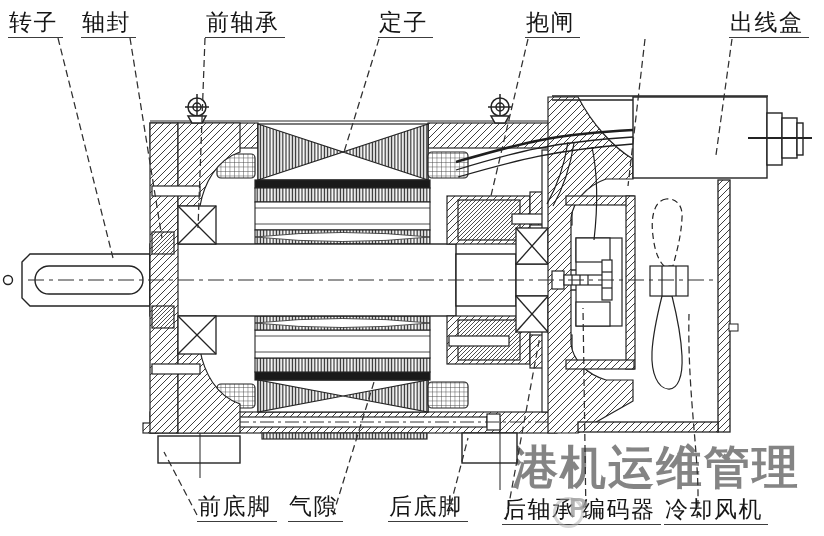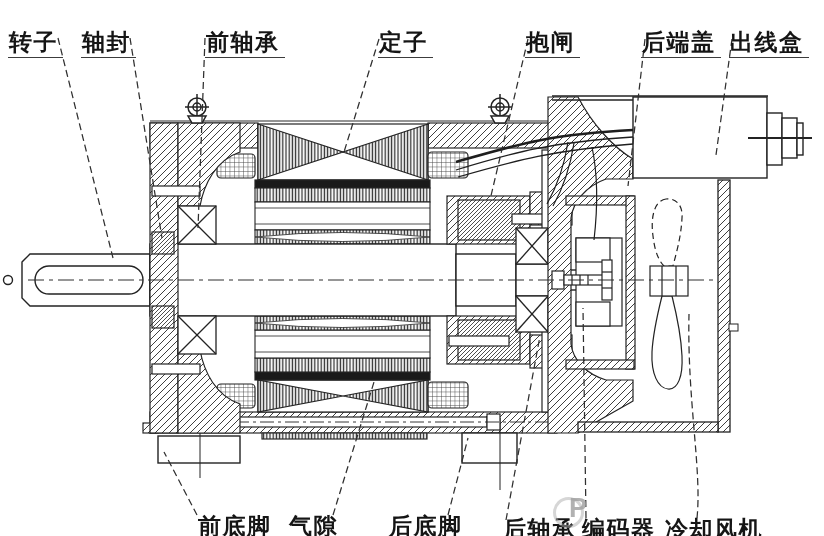--- a/index.html
+++ b/index.html
@@ -3,34 +3,35 @@
 <meta charset="utf-8">
 <style>
   html,body{margin:0;padding:0;background:#fff;}
   .stage{position:relative;width:824px;height:536px;background:#fff;overflow:hidden;
          font-family:"Liberation Sans","DejaVu Sans",sans-serif;}
   .wm-main{position:absolute;left:512px;top:437px;font-size:46px;font-weight:bold;
            color:#7e7e7e;letter-spacing:2px;z-index:0;white-space:nowrap;opacity:.95;}
   svg.drawing{position:absolute;left:0;top:0;z-index:1;}
   .lbl{position:absolute;font-size:23px;color:#151515;border-bottom:1.7px solid #3c3c3c;
        padding:0 5px 2px 1px;letter-spacing:1.5px;white-space:nowrap;z-index:3;
-       line-height:1.15;font-weight:700;margin-top:20px;}
+       line-height:1.15;font-weight:400;}
   .lbl.top{top:9px;}
   .lbl.bot{top:493px;}
   .lbl.bot2{top:496px;}
   .wm2{position:absolute;z-index:4;color:#9e9e9e;font-weight:bold;font-size:27px;
        opacity:.8;white-space:nowrap;}
   .wm-ring{position:absolute;left:553px;top:497px;width:25px;height:25px;
        border:3px solid #aeaeae;border-radius:50%;opacity:.5;z-index:4;}
 </style>
 </head>
 <body>
 
 <div class="stage">
 
+  <div class="wm-main">港机运维管理</div>
 
   <svg class="drawing" width="824" height="536" viewBox="0 0 824 536">
     <defs>
       <pattern id="h1" width="7" height="7" patternUnits="userSpaceOnUse">
         <rect width="7" height="7" fill="#fff"></rect>
         <path d="M-1,8 L8,-1" stroke="#3f3f3f" stroke-width="1"></path>
       </pattern>
       <pattern id="h2" width="4" height="4" patternUnits="userSpaceOnUse">
         <rect width="4" height="4" fill="#fff"></rect>
         <path d="M-1,5 L5,-1" stroke="#3a3a3a" stroke-width="0.9"></path>
@@ -247,21 +248,20 @@
       <path d="M586,518 L583,308"></path>
       <path d="M697,518 C702,470 687,400 689,314"></path>
     </g>
   </svg>
 
   <div class="lbl top" style="left:8px">转子</div>
   <div class="lbl top" style="left:81px">轴封</div>
   <div class="lbl top" style="left:205px">前轴承</div>
   <div class="lbl top" style="left:378px">定子</div>
   <div class="lbl top" style="left:525px">抱闸</div>
-  <div class="lbl top" style="left:641px">后端盖</div>
   <div class="lbl bot" style="left:197px">前底脚</div>
 
   <div class="lbl top" style="left:729px">出线盒</div>
   <div class="lbl bot" style="left:288px">气隙</div>
   <div class="lbl bot" style="left:388px">后底脚</div>
   <div class="lbl bot2" style="left:502px">后轴承</div>
   <div class="lbl bot2" style="left:581px">编码器</div>
   <div class="lbl bot2" style="left:664px">冷却风机</div>
 
   <div class="wm-ring"></div>

